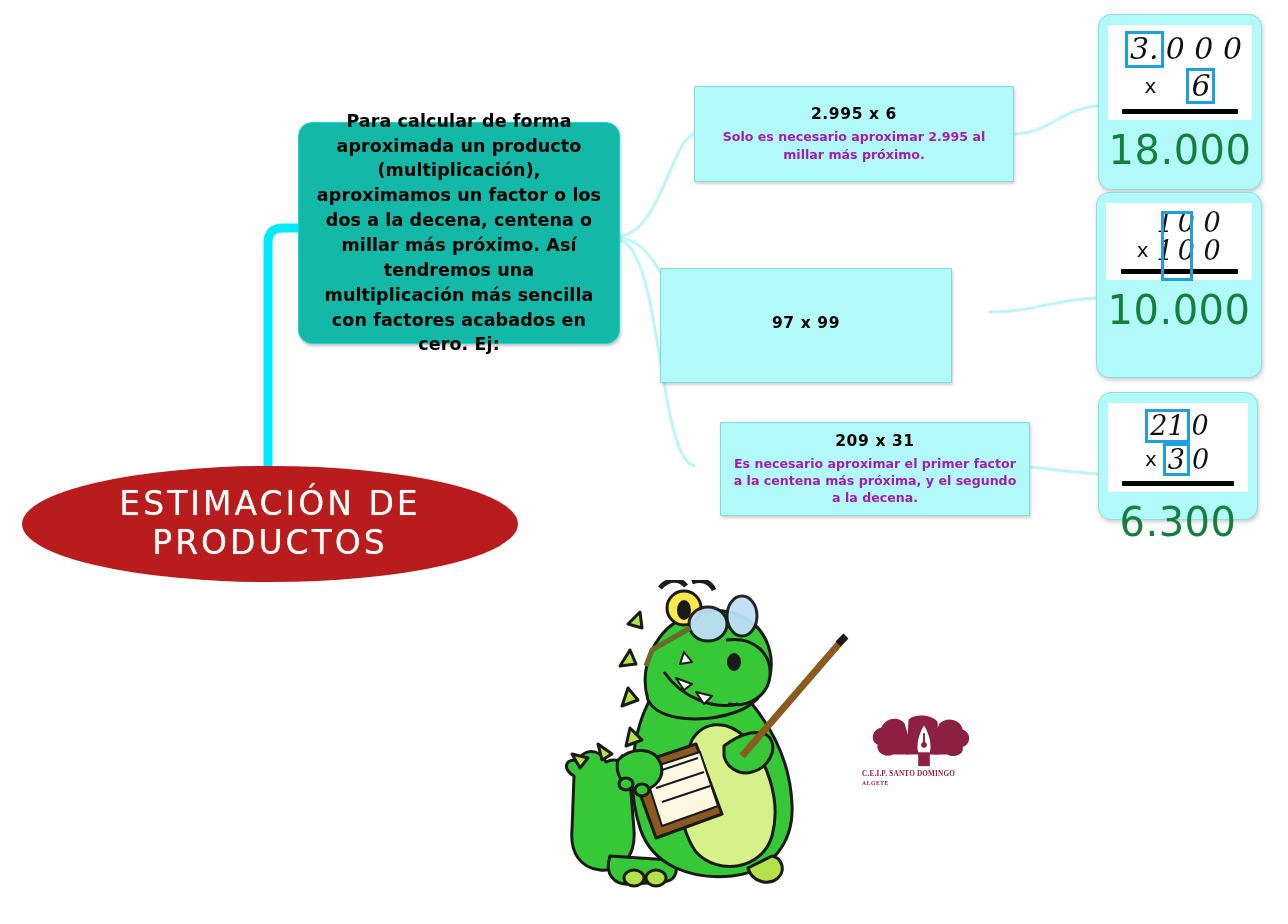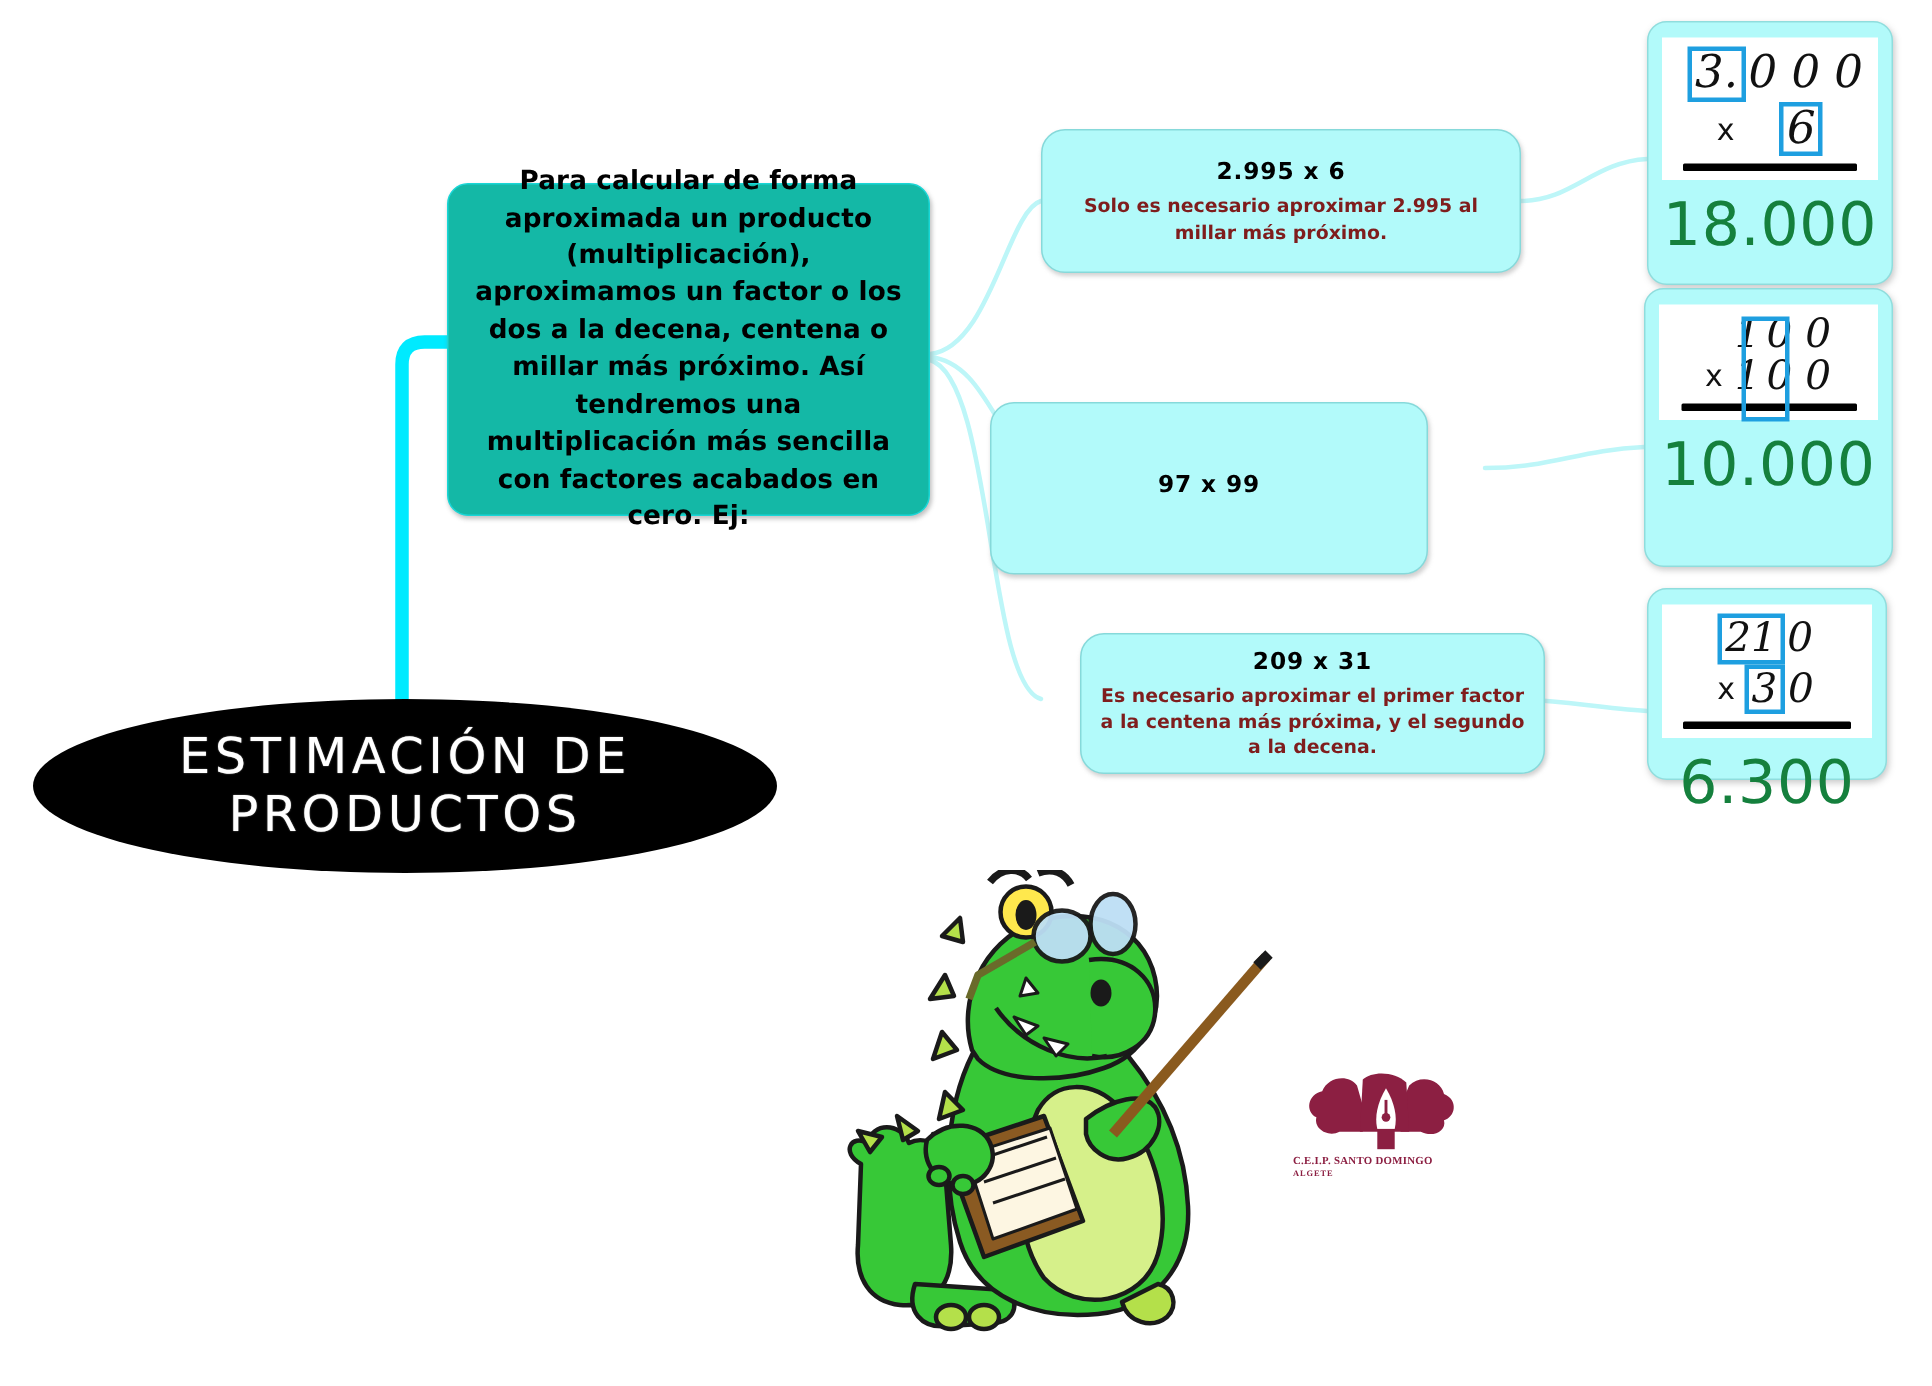--- a/index.html
+++ b/index.html
@@ -11,21 +11,21 @@
     position:relative;
   }
   #stage{position:absolute;inset:0;width:1288px;height:924px;}
 
   
   #wires{position:absolute;left:0;top:0;width:1288px;height:924px;pointer-events:none;}
 
   
   .title-oval{
     position:absolute;left:22px;top:466px;width:496px;height:116px;
-    background:#000000;border-radius:50%;
+    background:#b91c1c;border-radius:50%;
     display:flex;align-items:center;justify-content:center;
     text-align:center;
   }
   .title-oval .t{
     color:#ffffff;font-size:33px;line-height:1.18;letter-spacing:3px;
     font-family:"DejaVu Sans",sans-serif;font-weight:400;
     text-shadow:0 0 1px rgba(255,255,255,.6);
   }
 
   
@@ -38,33 +38,33 @@
   }
   .main-box .t{
     font-family:"DejaVu Sans",sans-serif;
     font-size:17.5px;line-height:1.42;color:#000;text-align:center;
     font-weight:600;letter-spacing:.1px;
   }
 
   
   .branch{
     position:absolute;background:#b2fafa;
-    border:1px solid #86d9da;border-radius:16px;
+    border:1px solid #86d9da;border-radius:1px;
     box-shadow:1px 2px 3px rgba(140,140,140,.4);
     box-sizing:border-box;
     display:flex;flex-direction:column;align-items:center;justify-content:center;
     padding:8px 12px;
   }
   .branch .hd{
     font-family:"DejaVu Sans",sans-serif;
     font-size:15.5px;font-weight:600;color:#000;margin-bottom:5px;letter-spacing:.6px;
   }
   .branch .bd{
     font-family:"DejaVu Sans",sans-serif;
-    font-size:12.6px;font-weight:600;color:#7f1d1d;text-align:center;line-height:1.36;
+    font-size:12.6px;font-weight:600;color:#a21caf;text-align:center;line-height:1.36;
   }
   #branch-1{left:694px;top:86px;width:320px;height:96px;}
   #branch-2{left:660px;top:268px;width:292px;height:115px;}
   #branch-3{left:720px;top:422px;width:310px;height:94px;}
 
   
   .result{
     position:absolute;background:#b2fafa;
     border:1px solid #8fdddd;border-radius:13px;
     box-shadow:1px 2px 4px rgba(140,140,140,.45);

